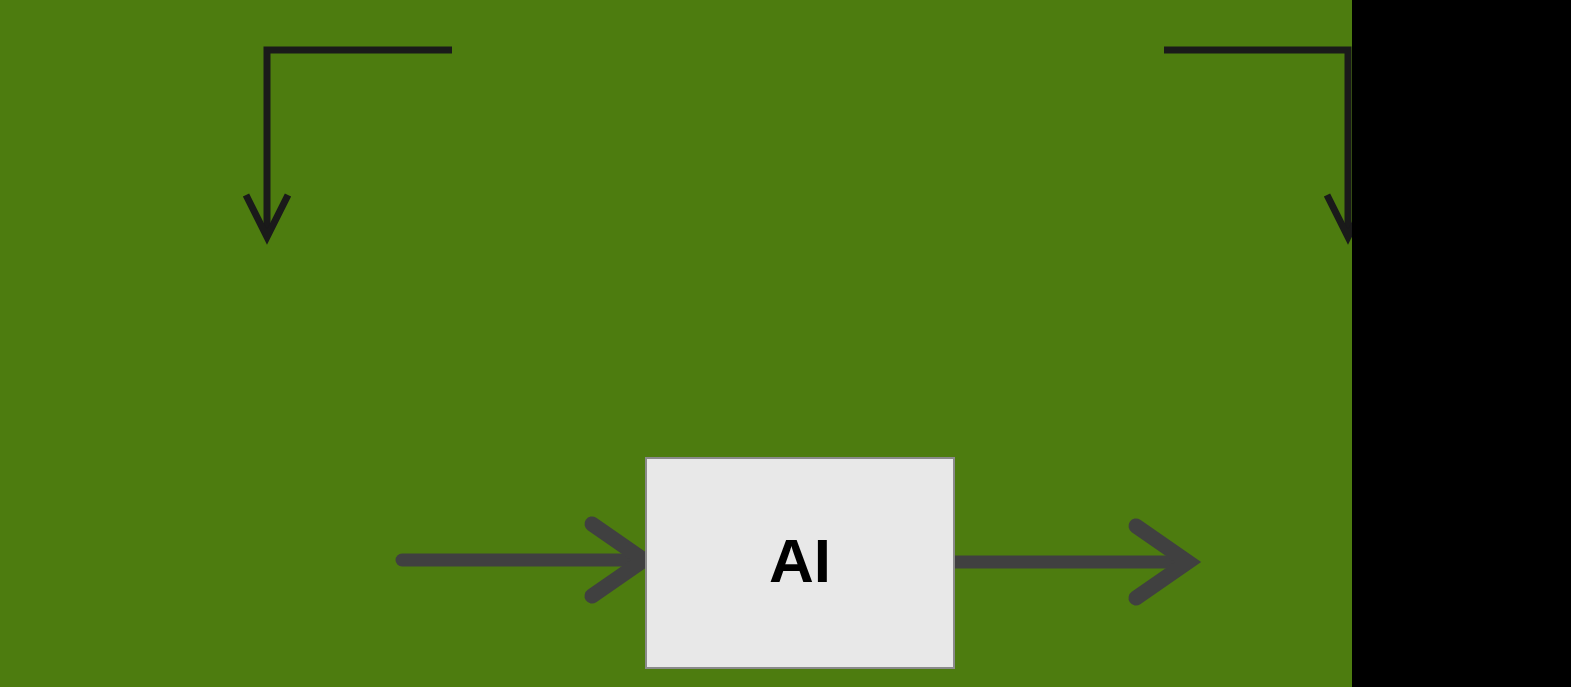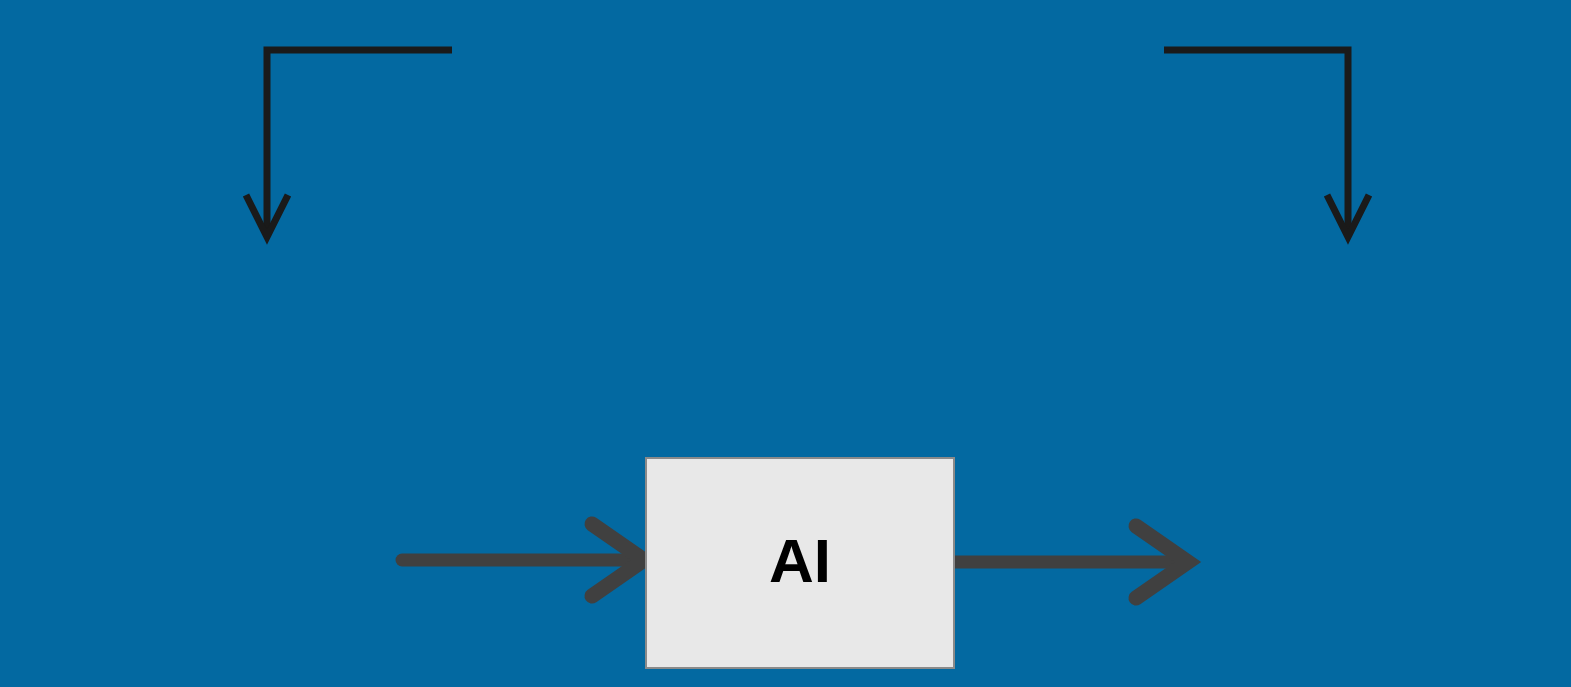--- a/index.html
+++ b/index.html
@@ -6,23 +6,23 @@
   html, body {
     margin: 0;
     padding: 0;
     background: #000000;
   }
   body {
     font-family: "Liberation Sans", sans-serif;
   }
   #canvas {
     position: relative;
-    width: 1571px;
+    width: 1352px;
     height: 687px;
-    background: #0369a1;
+    background: #4d7c0f;
     overflow: hidden;
     text-decoration: underline;
   }
   #diagram-svg {
     position: absolute;
     left: 0;
     top: 0;
     width: 1571px;
     height: 687px;
     display: block;

